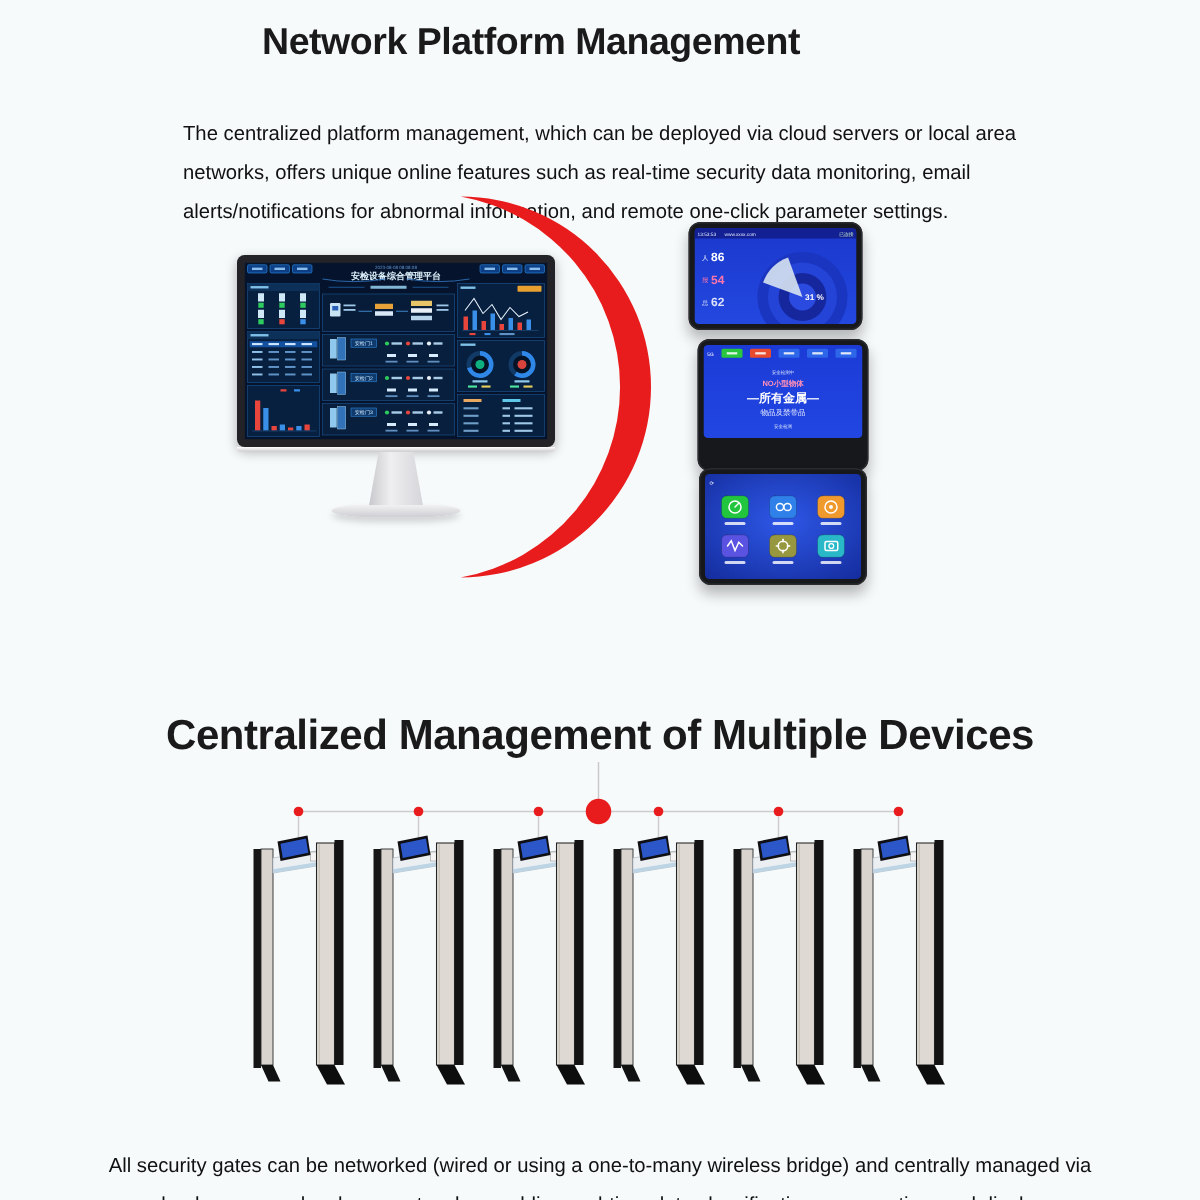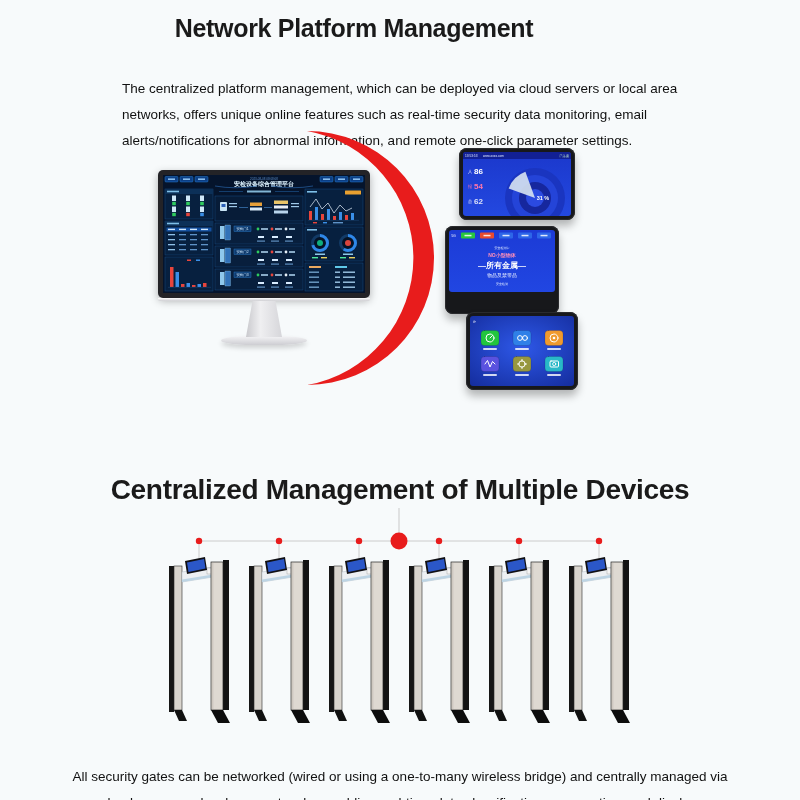--- a/index.html
+++ b/index.html
@@ -19,21 +19,21 @@
            box-shadow:0 3px 8px rgba(0,0,0,.30);}
   .m-chin{width:212px;height:3px;background:linear-gradient(#fdfdfd,#cfcfd3);border-radius:0 0 2px 2px;}
   .m-neck{width:36px;height:36px;margin:0 auto;background:linear-gradient(90deg,#c9c9cd,#efeff1 40%,#d6d6da);
           clip-path:polygon(18% 0,82% 0,100% 100%,0 100%);}
   .m-base{width:86px;height:9px;margin:-1px auto 0;background:linear-gradient(#f4f4f6,#cdcdd2);
           border-radius:50%/70%;box-shadow:0 3px 5px rgba(0,0,0,.16);}
   
   .device{background:#17181b;border-radius:8px;box-sizing:border-box;padding:4px;z-index:2;
           box-shadow:0 6px 9px rgba(0,0,0,.28), inset 0 0 0 1px #2a2b2e;}
   .d1{left:459px;top:136px;width:116px;height:72px;margin-top:12px;}
-  .d2{left:445px;top:226px;width:114px;height:88px;}
+  .d2{left:465px;top:226px;width:114px;height:88px;}
   .d3{left:466px;top:312px;width:112px;height:78px;}
   .device svg{display:block;border-radius:3px;}
   
   .gatesvg{left:140px;top:498px;width:520px;height:230px;z-index:1;}
   svg text{font-family:"Liberation Sans","DejaVu Sans",sans-serif;}
 </style>
 </head>
 <body>
 
 <div class="abs h1">Network Platform Management</div>

